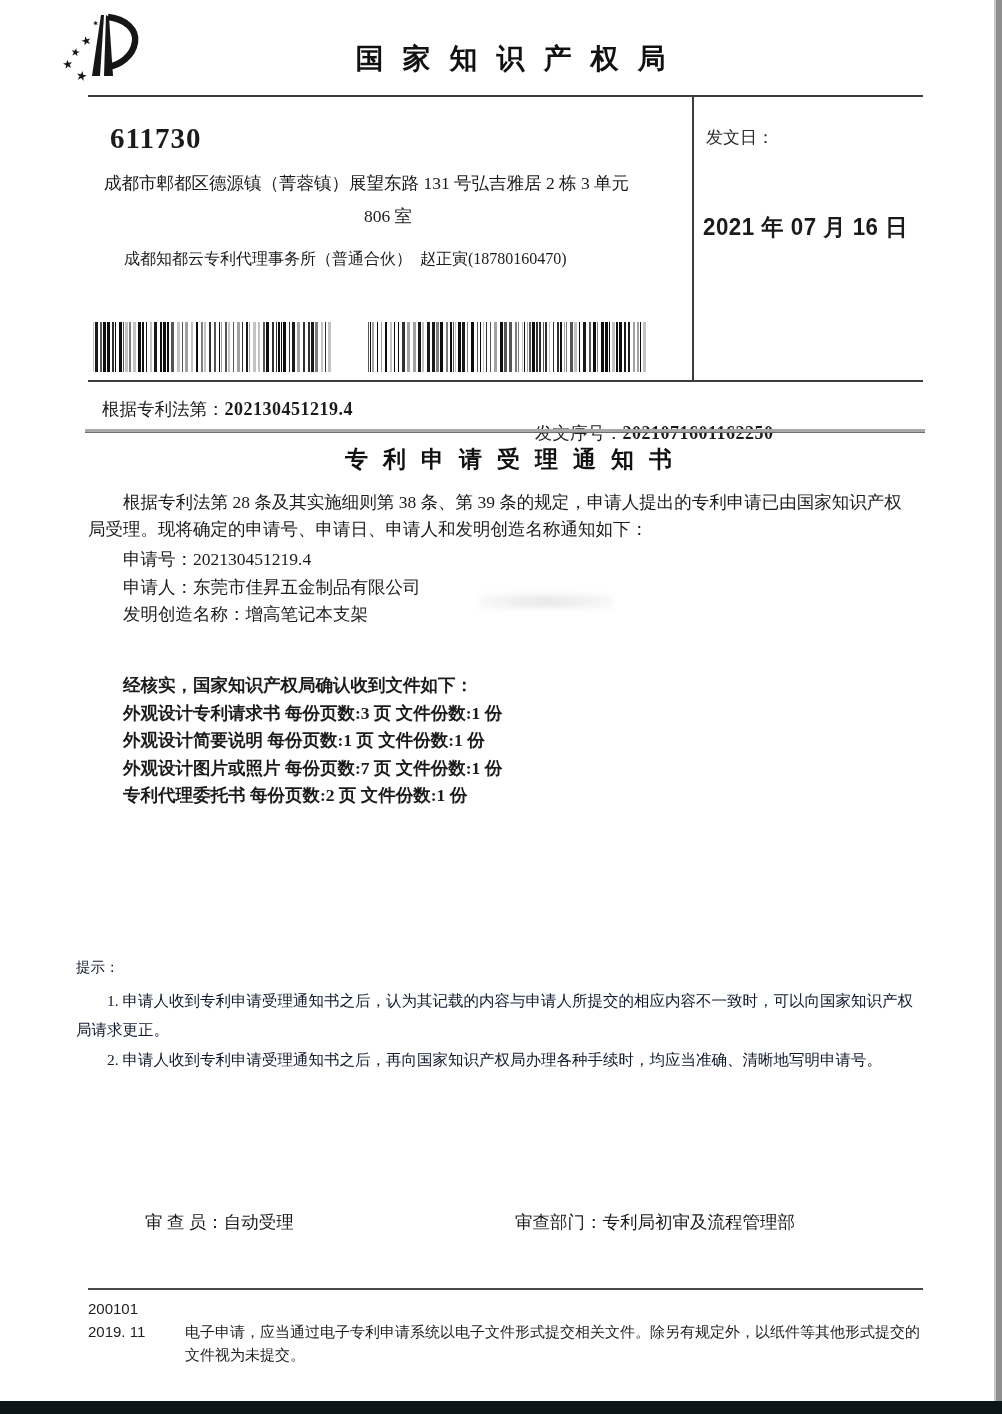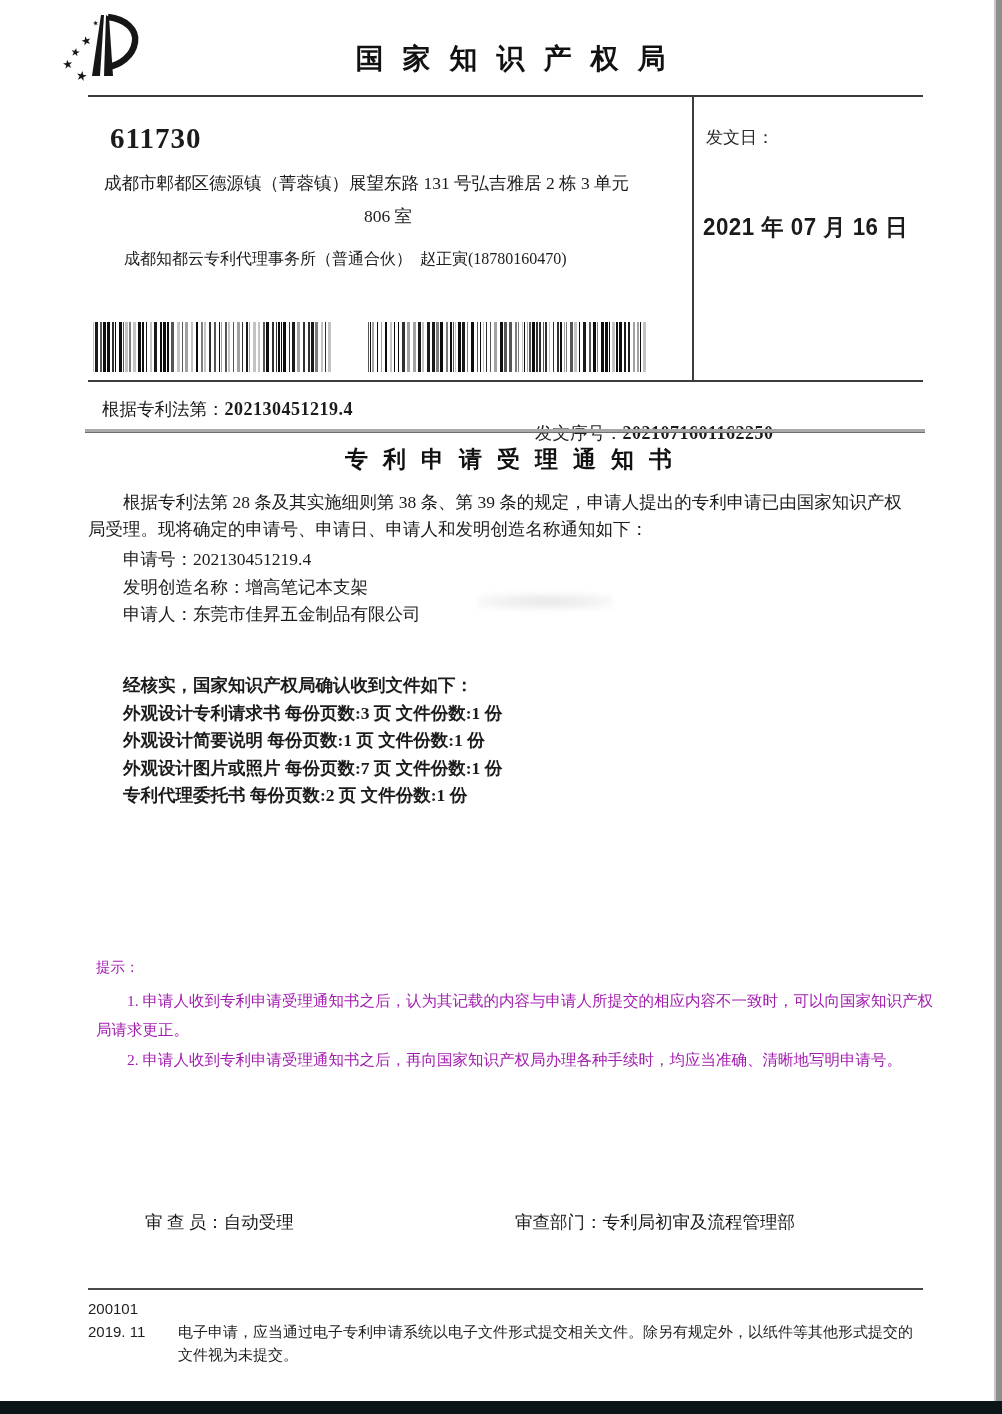--- a/index.html
+++ b/index.html
@@ -41,31 +41,31 @@
   .ref-app{position:absolute;left:14px;top:0;}
   .ref-serial{position:absolute;left:447px;top:12px;margin-top:12px;}
   .ref-num{font-weight:bold;font-size:18px;letter-spacing:0.5px;}
   
   .notice-title{position:absolute;left:0;top:444px;width:1002px;text-align:center;
     font-size:23px;font-weight:bold;letter-spacing:15px;padding-left:15px;color:#111;}
   .intro{position:absolute;left:88px;top:489px;width:824px;font-size:17.5px;line-height:27px;text-indent:2em;}
   .details{position:absolute;left:123px;top:546px;font-size:17.5px;line-height:27.5px;}
   .received{position:absolute;left:123px;top:672px;font-size:17.5px;line-height:27.5px;font-weight:bold;}
   
-  .tips{position:absolute;left:96px;top:958px;width:838px;color:#a21caf;}
+  .tips{position:absolute;left:76px;top:958px;width:838px;color:#0f172a;}
   .tips-label{font-size:14.5px;margin-bottom:9px;}
   .tip-item{font-size:15.5px;line-height:29px;text-indent:2em;margin-bottom:1px;}
   
   .signoff{position:absolute;left:88px;top:1210px;width:835px;height:30px;font-size:17.5px;}
   .examiner{position:absolute;left:57px;top:0;}
   .dept{position:absolute;left:427px;top:0;}
   
   .footer{position:absolute;left:88px;top:1297px;width:838px;
     font-family:"Liberation Sans","DejaVu Sans",sans-serif;font-size:15px;line-height:23px;color:#1e1e1e;}
-  .footer-row{display:flex;}
+  .footer-row{display:flex;gap:7px;}
   .footer-code{width:90px;flex:0 0 90px;}
   .footer-text{flex:1;}
 </style>
 </head>
 <body>
 
 <div class="page">
 
   <div class="logo">
     <svg width="92" height="92" viewBox="0 0 92 92" xmlns="http://www.w3.org/2000/svg">
@@ -238,22 +238,22 @@
       <span>发文序号：</span><span class="ref-num">2021071601162250</span>
     </div>
   </div>
   <div class="rule rule-thick"></div>
 
   <div class="notice-title">专利申请受理通知书</div>
   <div class="intro">根据专利法第 28 条及其实施细则第 38 条、第 39 条的规定，申请人提出的专利申请已由国家知识产权局受理。现将确定的申请号、申请日、申请人和发明创造名称通知如下：</div>
 
   <div class="details">
     <div><span>申请号：</span><span>202130451219.4</span></div>
+    <div><span>申请人：</span><span>东莞市佳昇五金制品有限公司</span></div>
     <div><span>发明创造名称：</span><span>增高笔记本支架</span></div>
-    <div><span>申请人：</span><span>东莞市佳昇五金制品有限公司</span></div>
   </div>
   <div class="watermark-smudge"></div>
 
   <div class="received">
     <div>经核实，国家知识产权局确认收到文件如下：</div>
     <div>外观设计专利请求书 每份页数:3 页  文件份数:1 份</div>
     <div>外观设计简要说明 每份页数:1 页  文件份数:1 份</div>
     <div>外观设计图片或照片 每份页数:7 页  文件份数:1 份</div>
     <div>专利代理委托书 每份页数:2 页  文件份数:1 份</div>
   </div>

